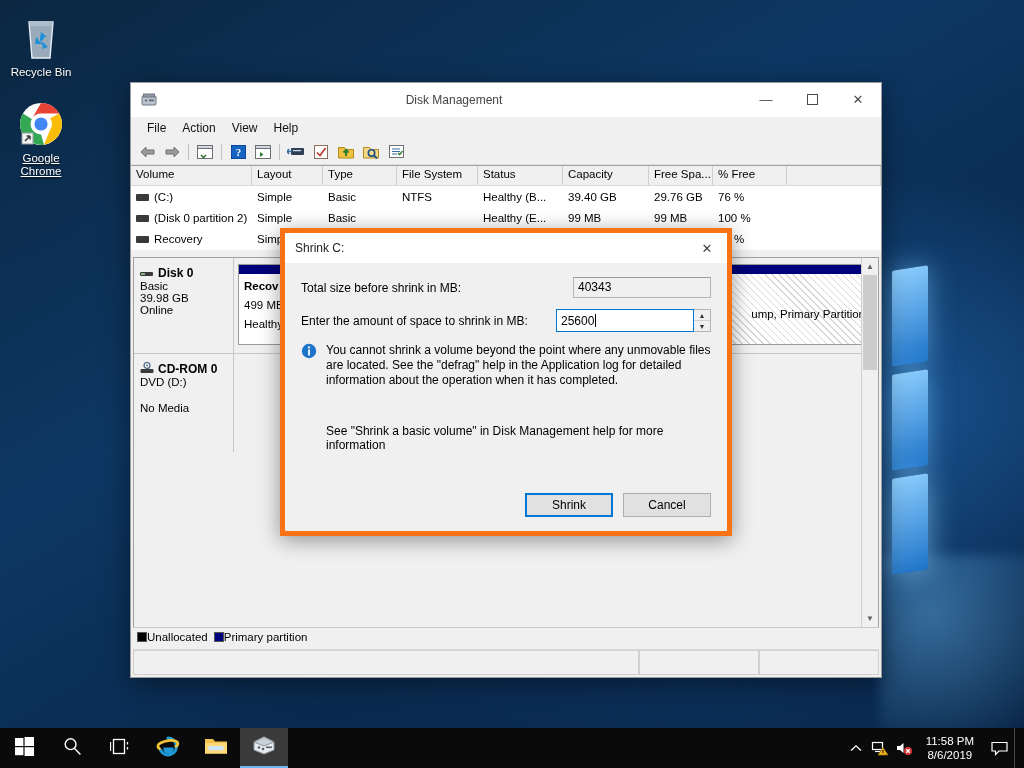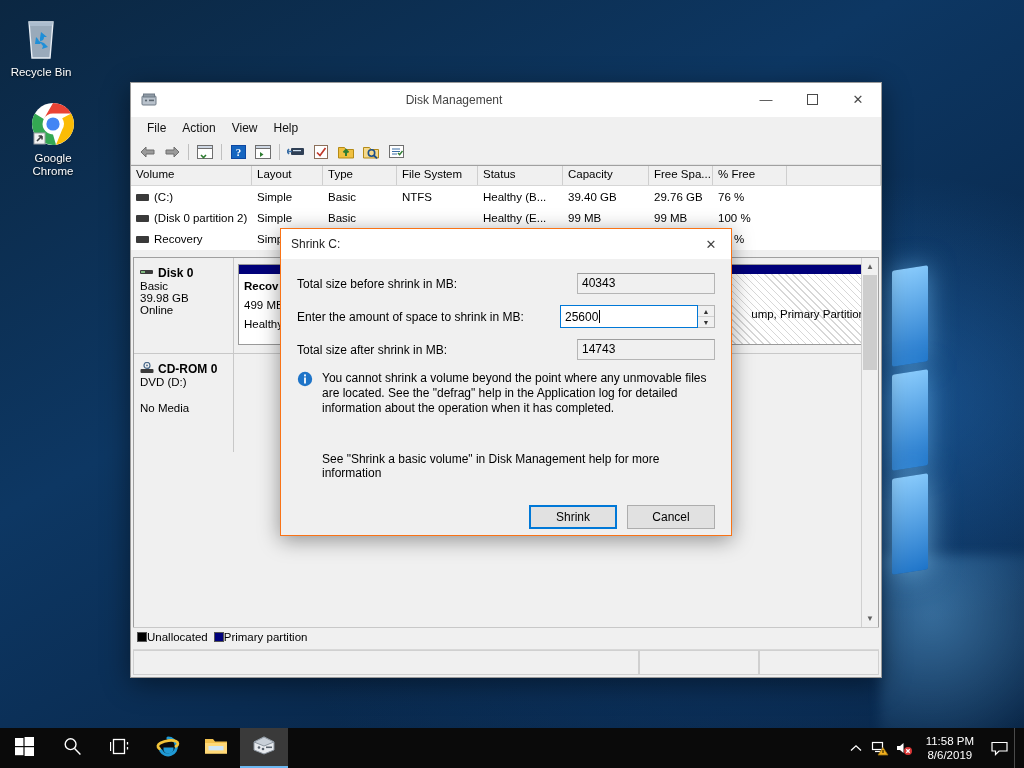--- a/index.html
+++ b/index.html
@@ -111,21 +111,21 @@
             border-top:1px solid #c8c8c8; margin:0 2px; }
   .sw { width:10px; height:10px; display:inline-block; border:1px solid #555; }
   #statusbar { flex:0 0 26px; display:flex; background:#f0f0f0; border-top:1px solid #d8d8d8;
                margin:4px 2px 2px 2px; }
   #statusbar div { border:1px solid #d0d0d0; }
   .sb1 { flex:1; } .sb2 { width:120px; } .sb3 { width:120px; }
 
   
   #shrink-dlg {
     position:absolute; left:280px; top:228px; width:452px; height:308px;
-    background:#f0f0f0; border:1px solid #f97316;
+    background:#f0f0f0; border:5px solid #f97316;
     box-shadow:0 4px 20px rgba(0,0,0,.40);
     display:flex; flex-direction:column;
   }
   #dlg-title { height:30px; background:#fff; display:flex; align-items:center;
                padding-left:10px; flex:0 0 30px; }
   #dlg-title .dt { font-size:12px; color:#222; flex:1; }
   .dlg-close { width:40px; height:29px; display:flex; align-items:center;
                justify-content:center; font-size:13px; color:#444; }
   #dlg-body { flex:1; padding:14px 16px 0 16px; position:relative; }
   .frow { display:flex; align-items:center; margin-bottom:11px; }
@@ -179,21 +179,21 @@
       <polygon points="11,8 35,8 32,44 14,44" fill="#c9d6e2" fill-opacity="0.75" stroke="#e8eef5" stroke-width="1.4"></polygon>
       <polygon points="11,8 35,8 34,12 12,12" fill="#aebfd0" fill-opacity="0.9"></polygon>
       <path d="M23 18 l6 5 -3 0 a4 4 0 0 1 -4 4 l0 -3 z" fill="#1f8fd8"></path>
       <path d="M17 30 l1 -7 2 2 a4 4 0 0 0 4 3 l-2 2 z" fill="#1f8fd8"></path>
       <path d="M30 33 l-6 2 1 -3 a4 4 0 0 1 -2 -4 l3 1 z" fill="#1f8fd8"></path>
     </svg>
   </span>
   <span>Recycle Bin</span>
 </div>
 
-<div class="desk-icon" style="left:14px; top:100px;">
+<div class="desk-icon" style="left:2px; top:100px;text-decoration:underline;">
   <span class="glyph">
     <svg width="48" height="48" viewBox="0 0 48 48">
       <circle cx="24" cy="24" r="21" fill="#ffffff"></circle>
       <path d="M24 3 A21 21 0 0 1 42.2 13.5 L24 13.5 A10.5 10.5 0 0 0 14.8 19 Z" fill="#ea4335"></path>
       <path d="M42.2 13.5 A21 21 0 0 1 27 44.7 L33.2 29.5 A10.5 10.5 0 0 0 33.2 18.2 Z" fill="#fbbc05"></path>
       <path d="M27 44.7 A21 21 0 0 1 5.8 13.5 L14.8 19 A10.5 10.5 0 0 0 24 34.5 Z" fill="#34a853"></path>
       <circle cx="24" cy="24" r="9.2" fill="#ffffff"></circle>
       <circle cx="24" cy="24" r="6.6" fill="#4285f4"></circle>
       <rect x="5" y="33" width="11" height="11" fill="#f2f2f2" stroke="#9aa0a6"></rect>
       <path d="M8 41 l5 -5 m0 0 h-3.4 m3.4 0 v3.4" stroke="#3c4043" stroke-width="1.6" fill="none"></path>
@@ -345,21 +345,21 @@
       <div style="width:74px">24 %</div>
     </div>
   </div>
 
   <div id="splitter"></div>
 
   <div id="disk-map">
 
     <div class="disk-row" style="height:96px;">
       <div class="disk-info">
-        <div style="display:flex;align-items:flex-start;gap:5px;">
+        <div style="display:flex;align-items:flex-end;gap:5px;">
           <span>
             <svg width="13" height="8" viewBox="0 0 13 8">
                 <rect x="0" y="2" width="13" height="4" rx="1" fill="#3a3a3a"></rect>
                 <rect x="1" y="3" width="4" height="2" fill="#7fb77f"></rect>
               </svg>
           </span>
           <span class="dname">Disk 0</span>
         </div>
         <div>Basic</div>
         <div>39.98 GB</div>
@@ -438,41 +438,37 @@
       <span class="fedit">
           <span>25600</span>
           <span class="caret"></span>
         </span>
       <span class="spin">
         <div>▲</div>
         <div>▼</div>
       </span>
     </div>
 
-    <div class="frow">
-      <span class="flabel">Total size after shrink in MB:</span>
-      <span class="fval">14743</span>
-    </div>
 
     <div id="note">
       <span>
         <svg width="16" height="16" viewBox="0 0 16 16">
             <circle cx="8" cy="8" r="7.2" fill="#1e74c8"></circle>
             <rect x="7.1" y="6.5" width="1.8" height="6" fill="#fff"></rect>
             <rect x="7.1" y="3.4" width="1.8" height="2" fill="#fff"></rect>
           </svg>
       </span>
       <span class="ntext">You cannot shrink a volume beyond the point where any unmovable files are located. See the "defrag" help in the Application log for detailed information about the operation when it has completed.</span>
     </div>
 
     <div id="note2">See "Shrink a basic volume" in Disk Management help for more information</div>
   </div>
 
   <div id="dlg-footer">
-    <div id="dlg-buttons" style="bottom:6px;border-radius:12px;">
+    <div id="dlg-buttons" style="bottom:14px;border-radius:12px;">
       <span class="dbtn def">Shrink</span>
       <span class="dbtn">Cancel</span>
     </div>
   </div>
 </div>
 
 <div id="taskbar">
   <div class="tbtn">
     <span>
       <svg width="19" height="19" viewBox="0 0 19 19">

